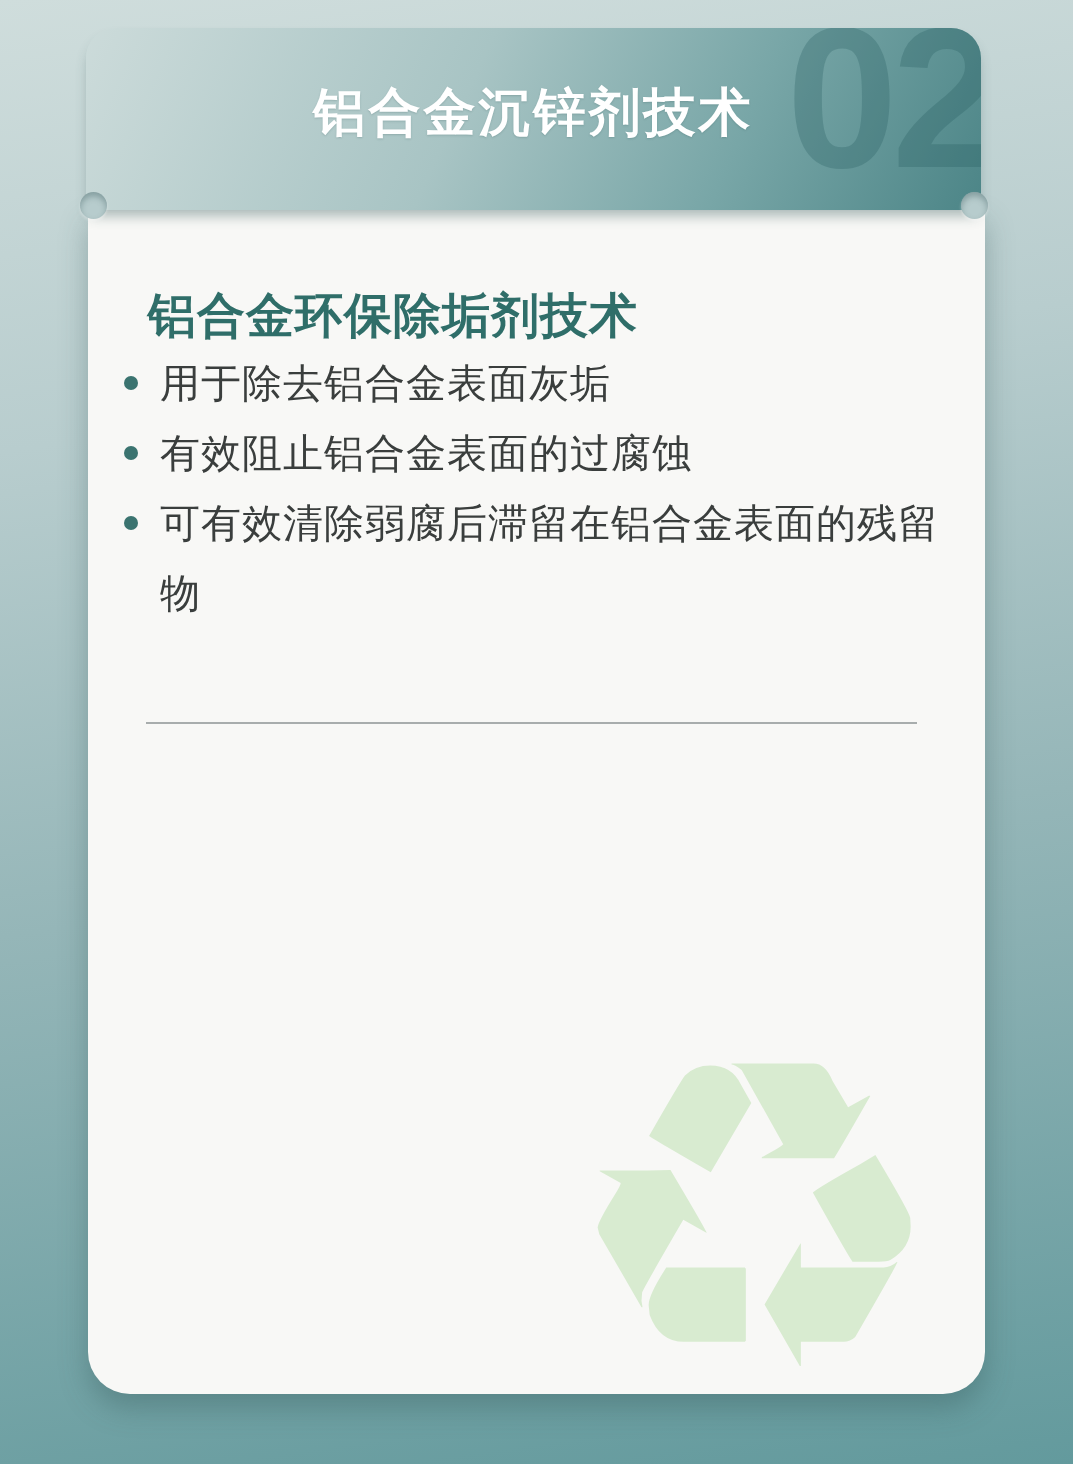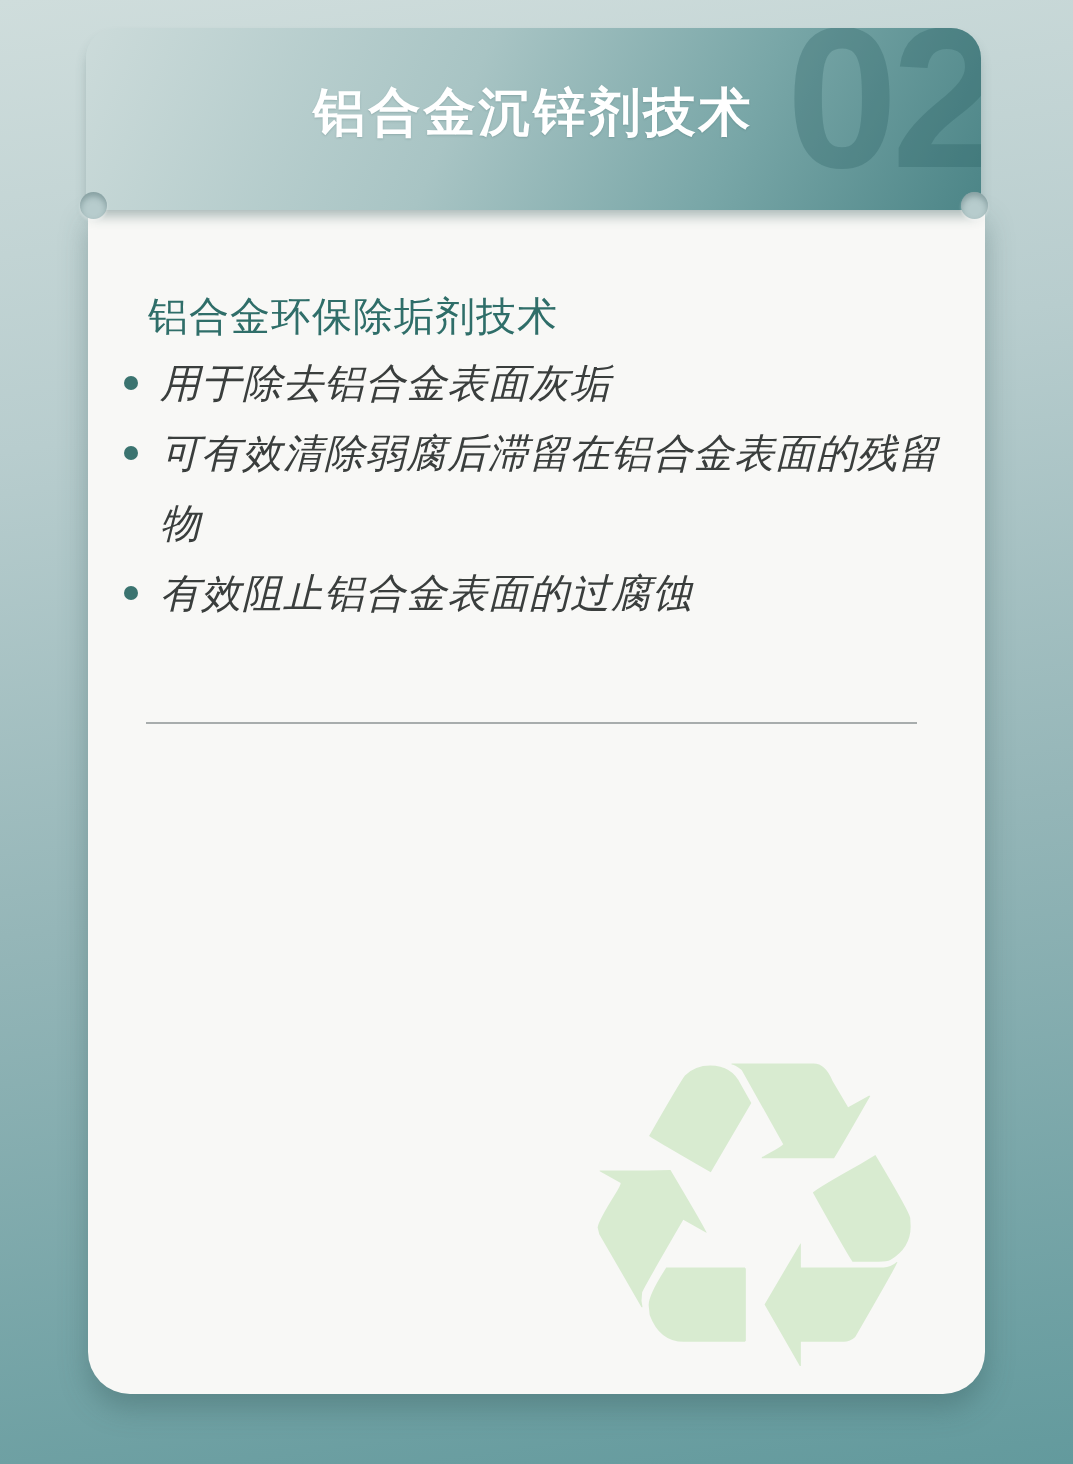--- a/index.html
+++ b/index.html
@@ -72,27 +72,27 @@
     overflow: hidden;
   }
   .card-inner {
     position: relative;
     z-index: 1;
     padding: 84px 40px 0 30px;
   }
 
   .section-title {
     margin: 0 0 0 30px;
-    font-size: 40px;
+    font-size: 48px;
     line-height: 48px;
-    font-weight: normal;
+    font-weight: bold;
     color: #2f6e69;
     letter-spacing: 1px;
   }
-  .bullets { margin-top: 8px; font-style: italic; }
+  .bullets { margin-top: 8px; }
   .bullet {
     display: flex;
     align-items: flex-start;
   }
   .dot {
     flex-shrink: 0;
     width: 14px; height: 14px;
     margin: 28px 22px 0 6px;
     border-radius: 50%;
     background: #3b7470;
@@ -143,25 +143,25 @@
 
       <div class="section">
         <h2 class="section-title">铝合金环保除垢剂技术</h2>
         <div class="bullets">
           <div class="bullet">
             <span class="dot"></span>
             <span class="bullet-text">用于除去铝合金表面灰垢</span>
           </div>
           <div class="bullet">
             <span class="dot"></span>
-            <span class="bullet-text">可有效清除弱腐后滞留在铝合金表面的残留物</span>
+            <span class="bullet-text">有效阻止铝合金表面的过腐蚀</span>
           </div>
           <div class="bullet">
             <span class="dot"></span>
-            <span class="bullet-text">有效阻止铝合金表面的过腐蚀</span>
+            <span class="bullet-text">可有效清除弱腐后滞留在铝合金表面的残留物</span>
           </div>
         </div>
       </div>
 
       <div class="divider"></div>
 
 
     </div>
   </div>
 

